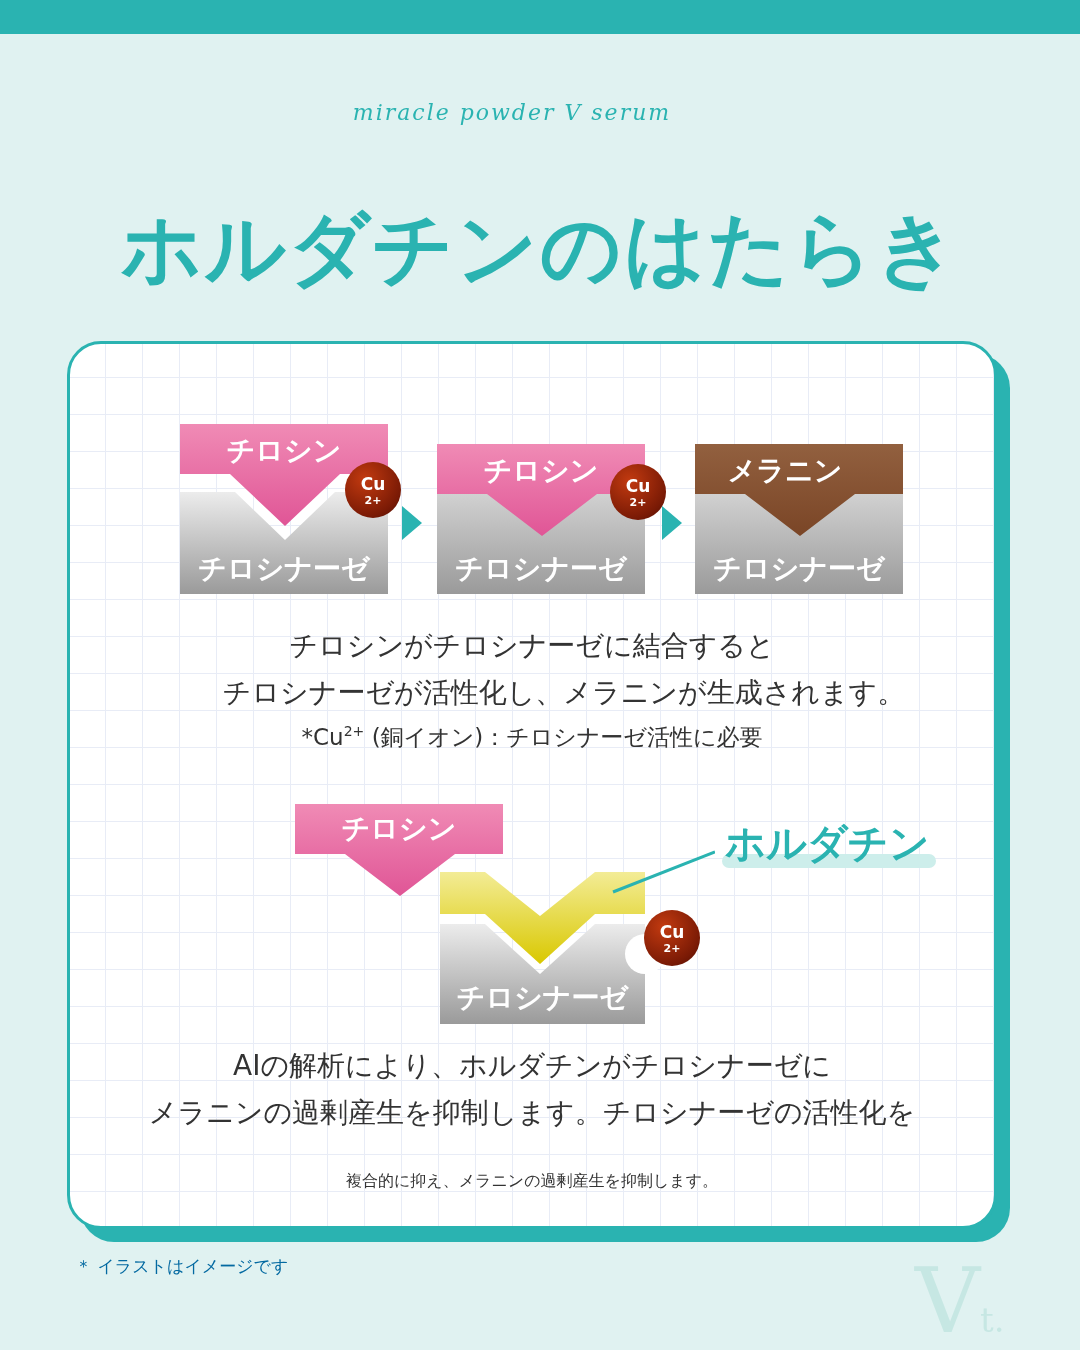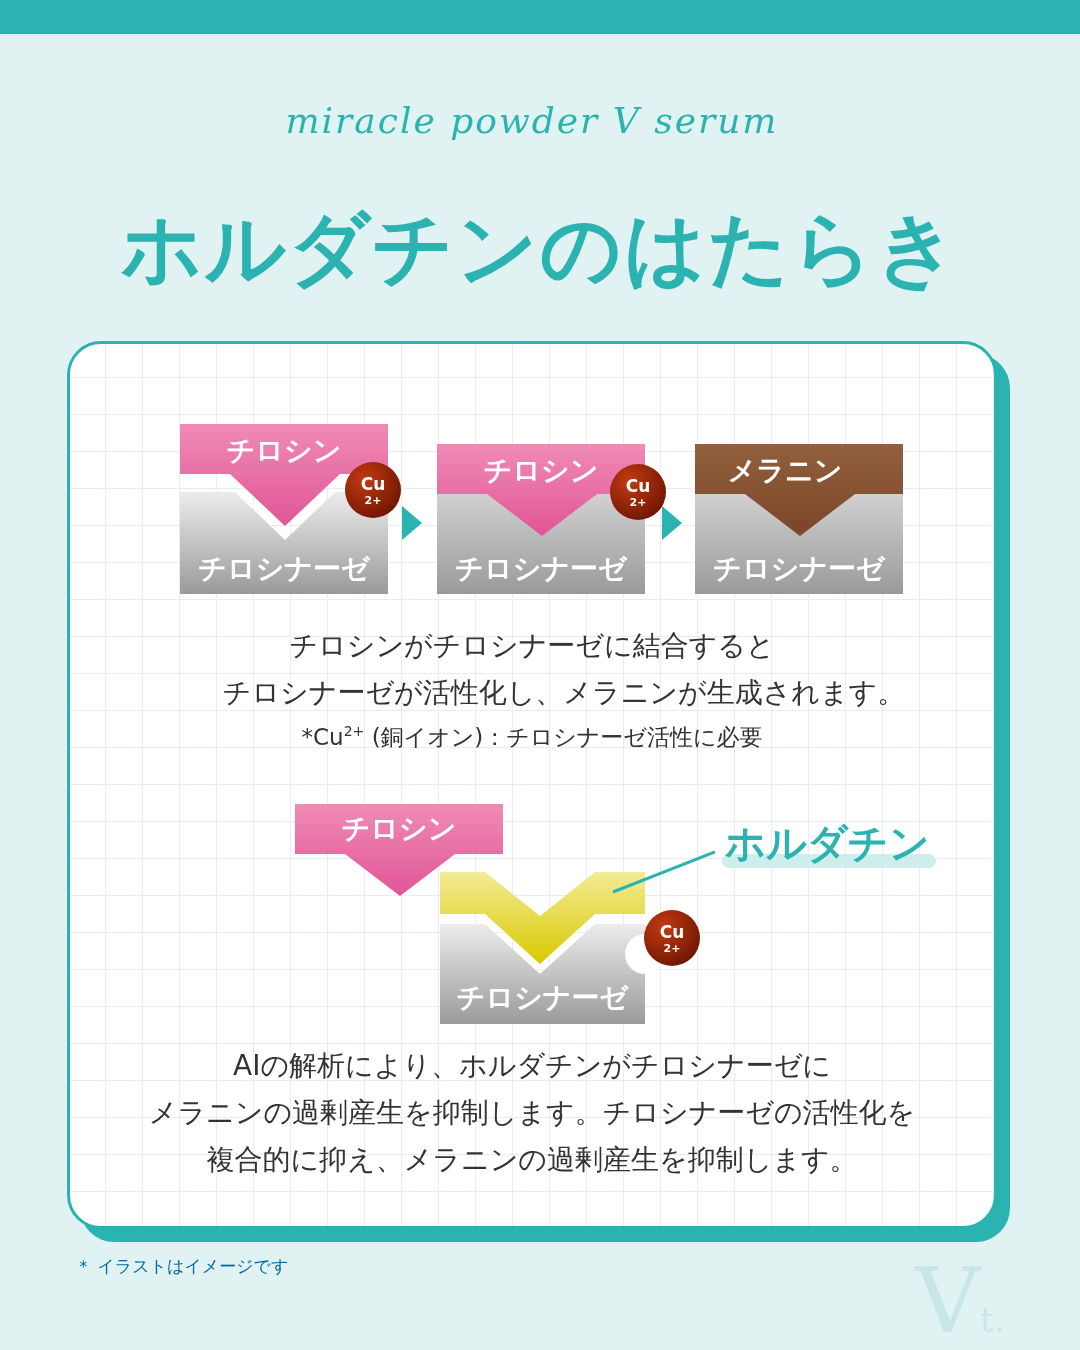--- a/index.html
+++ b/index.html
@@ -1,18 +1,18 @@
 <!DOCTYPE html>
 <html><head>
 <meta charset="utf-8">
 <style>
   html,body{margin:0;padding:0;}
   body{width:1080px;height:1350px;background:#e0f2f1;position:relative;overflow:hidden;font-family:"DejaVu Sans",sans-serif;}
   .topbar{position:absolute;left:0;top:0;width:1080px;height:34px;background:#2ab3b1;}
-  .script{position:absolute;left:0;top:100px;width:1024px;text-align:center;color:#2ab3b1;font-family:"DejaVu Serif",serif;font-style:italic;font-size:36px;letter-spacing:2px;margin-left:20px;}
+  .script{position:absolute;left:0;top:100px;width:1024px;text-align:center;color:#2ab3b1;font-family:"DejaVu Serif",serif;font-style:italic;font-size:22px;letter-spacing:2px;}
   .title{position:absolute;left:0;top:196px;width:1080px;text-align:center;color:#2ab3b1;font-weight:bold;font-size:80px;letter-spacing:2px;}
   .card-shadow{position:absolute;left:80px;top:354px;width:930px;height:888px;background:#2ab3b1;border-radius:34px;}
   .card{position:absolute;left:67px;top:341px;width:924px;height:882px;border:3px solid #2ab3b1;border-radius:34px;
     background-color:#fff;
     background-image:linear-gradient(to right,#e8ecf6 1px,transparent 1px),linear-gradient(to bottom,#e8ecf6 1px,transparent 1px);
     background-size:37px 37px;background-position:-2px -4px;}
   .abs{position:absolute;}
   .lbl{position:absolute;color:#fff;font-weight:bold;text-align:center;}
   .cu{position:absolute;width:56px;height:56px;border-radius:50%;background:radial-gradient(circle at 35% 30%,#c23a10,#7a1a05 70%,#4a0c02);color:#fff;font-weight:bold;font-size:17px;display:flex;align-items:center;justify-content:center;flex-direction:column;}
   .cu sup{font-size:11px;}
@@ -106,17 +106,17 @@
   </div>
   <div class="cu" style="left:574px;top:566px;">
       <span>Cu</span>
       <sup>2+</sup>
     </div>
   <div class="abs" style="left:652px;top:510px;width:214px;height:14px;background:#cdeeeb;border-radius:7px;"></div>
   <div class="abs" style="left:655px;top:472px;color:#2ab3b1;font-weight:bold;font-size:40px;">ホルダチン</div>
 
   <div class="txt" style="top:703px;font-size:28px;">AIの解析により、ホルダチンがチロシナーゼに</div>
   <div class="txt" style="top:750px;font-size:28px;">メラニンの過剰産生を抑制します。チロシナーゼの活性化を</div>
-  <div class="txt" style="top:797px;font-size:28px;">複合的に抑え、メラニンの過剰産生を抑制します。</div>
+  <div class="txt" style="top:827px;font-size:16px;">複合的に抑え、メラニンの過剰産生を抑制します。</div>
 </div>
 
 <div class="foot">＊ イラストはイメージです</div>
 <div class="logo"><span>V</span><small>t.</small></div>
 
 </body></html>

